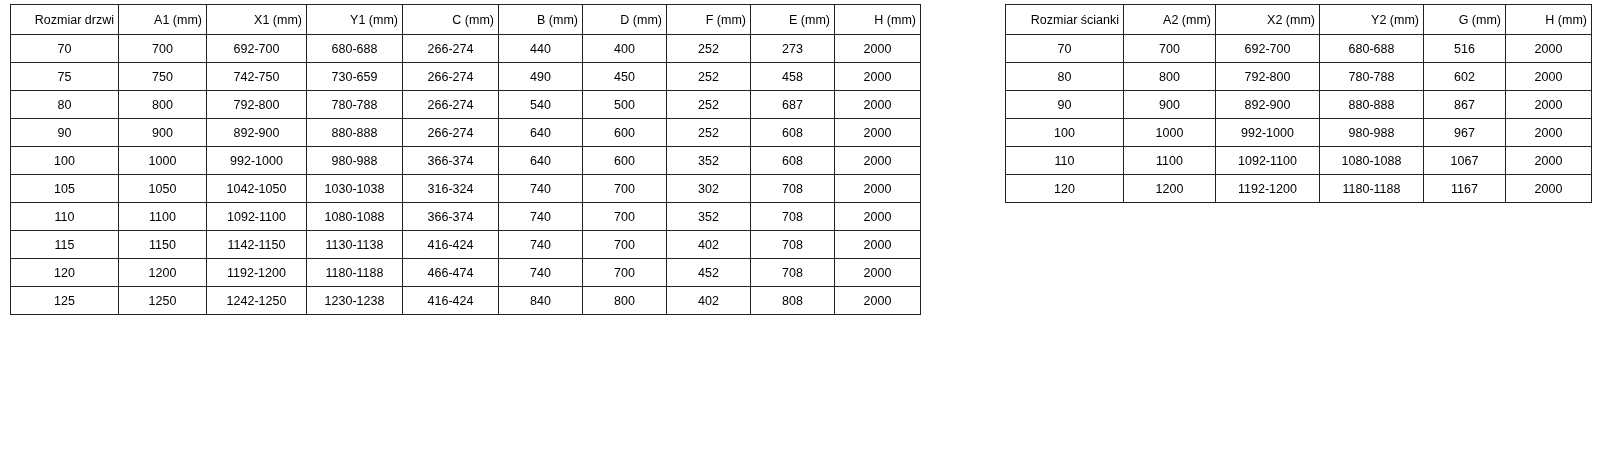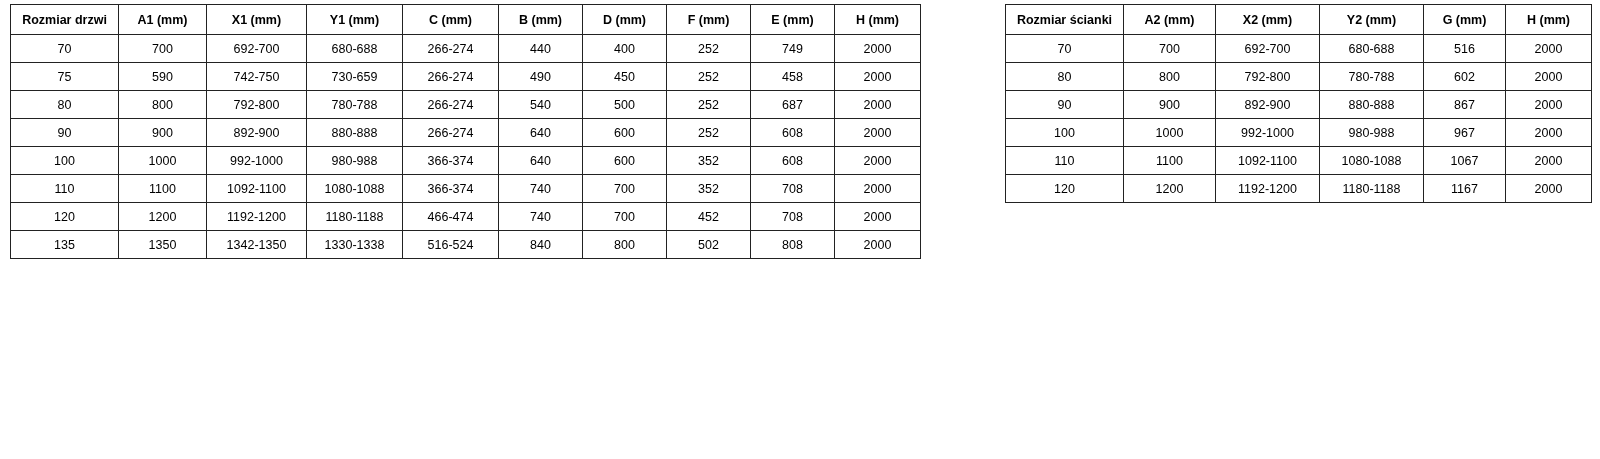--- a/index.html
+++ b/index.html
@@ -38,22 +38,23 @@
     border: 1px solid #222222;
     text-align: center;
     vertical-align: middle;
     font-size: 12.5px;
     height: 27px;
     padding: 0 4px;
     font-weight: normal;
     white-space: nowrap;
   }
   table.spec th {
-    font-weight: bold;
+    font-weight: normal;
     height: 29px;
+    text-align: right;
   }
   
   #door-table col.c0 { width: 108px; }
   #door-table col.c1 { width: 88px; }
   #door-table col.c2 { width: 100px; }
   #door-table col.c3 { width: 96px; }
   #door-table col.c4 { width: 96px; }
   #door-table col.c5 { width: 84px; }
   #door-table col.c6 { width: 84px; }
   #door-table col.c7 { width: 84px; }
@@ -103,26 +104,26 @@
       <tbody>
           <tr>
             <td>70</td>
             <td>700</td>
             <td>692-700</td>
             <td>680-688</td>
             <td>266-274</td>
             <td>440</td>
             <td>400</td>
             <td>252</td>
-            <td>749</td>
+            <td>273</td>
             <td>2000</td>
           </tr>
           <tr>
             <td>75</td>
-            <td>590</td>
+            <td>750</td>
             <td>742-750</td>
             <td>730-659</td>
             <td>266-274</td>
             <td>490</td>
             <td>450</td>
             <td>252</td>
             <td>458</td>
             <td>2000</td>
           </tr>
           <tr>
@@ -155,52 +156,76 @@
             <td>992-1000</td>
             <td>980-988</td>
             <td>366-374</td>
             <td>640</td>
             <td>600</td>
             <td>352</td>
             <td>608</td>
             <td>2000</td>
           </tr>
           <tr>
+            <td>105</td>
+            <td>1050</td>
+            <td>1042-1050</td>
+            <td>1030-1038</td>
+            <td>316-324</td>
+            <td>740</td>
+            <td>700</td>
+            <td>302</td>
+            <td>708</td>
+            <td>2000</td>
+          </tr>
+          <tr>
             <td>110</td>
             <td>1100</td>
             <td>1092-1100</td>
             <td>1080-1088</td>
             <td>366-374</td>
             <td>740</td>
             <td>700</td>
             <td>352</td>
             <td>708</td>
             <td>2000</td>
           </tr>
           <tr>
+            <td>115</td>
+            <td>1150</td>
+            <td>1142-1150</td>
+            <td>1130-1138</td>
+            <td>416-424</td>
+            <td>740</td>
+            <td>700</td>
+            <td>402</td>
+            <td>708</td>
+            <td>2000</td>
+          </tr>
+          <tr>
             <td>120</td>
             <td>1200</td>
             <td>1192-1200</td>
             <td>1180-1188</td>
             <td>466-474</td>
             <td>740</td>
             <td>700</td>
             <td>452</td>
             <td>708</td>
             <td>2000</td>
           </tr>
           <tr>
-            <td>135</td>
-            <td>1350</td>
-            <td>1342-1350</td>
-            <td>1330-1338</td>
-            <td>516-524</td>
+            <td>125</td>
+            <td>1250</td>
+            <td>1242-1250</td>
+            <td>1230-1238</td>
+            <td>416-424</td>
             <td>840</td>
             <td>800</td>
-            <td>502</td>
+            <td>402</td>
             <td>808</td>
             <td>2000</td>
           </tr>
         </tbody>
     </table>
   </div>
 
   <div class="table-wrap" id="wall-table-wrap">
     <table class="spec" id="wall-table">
       <colgroup>

